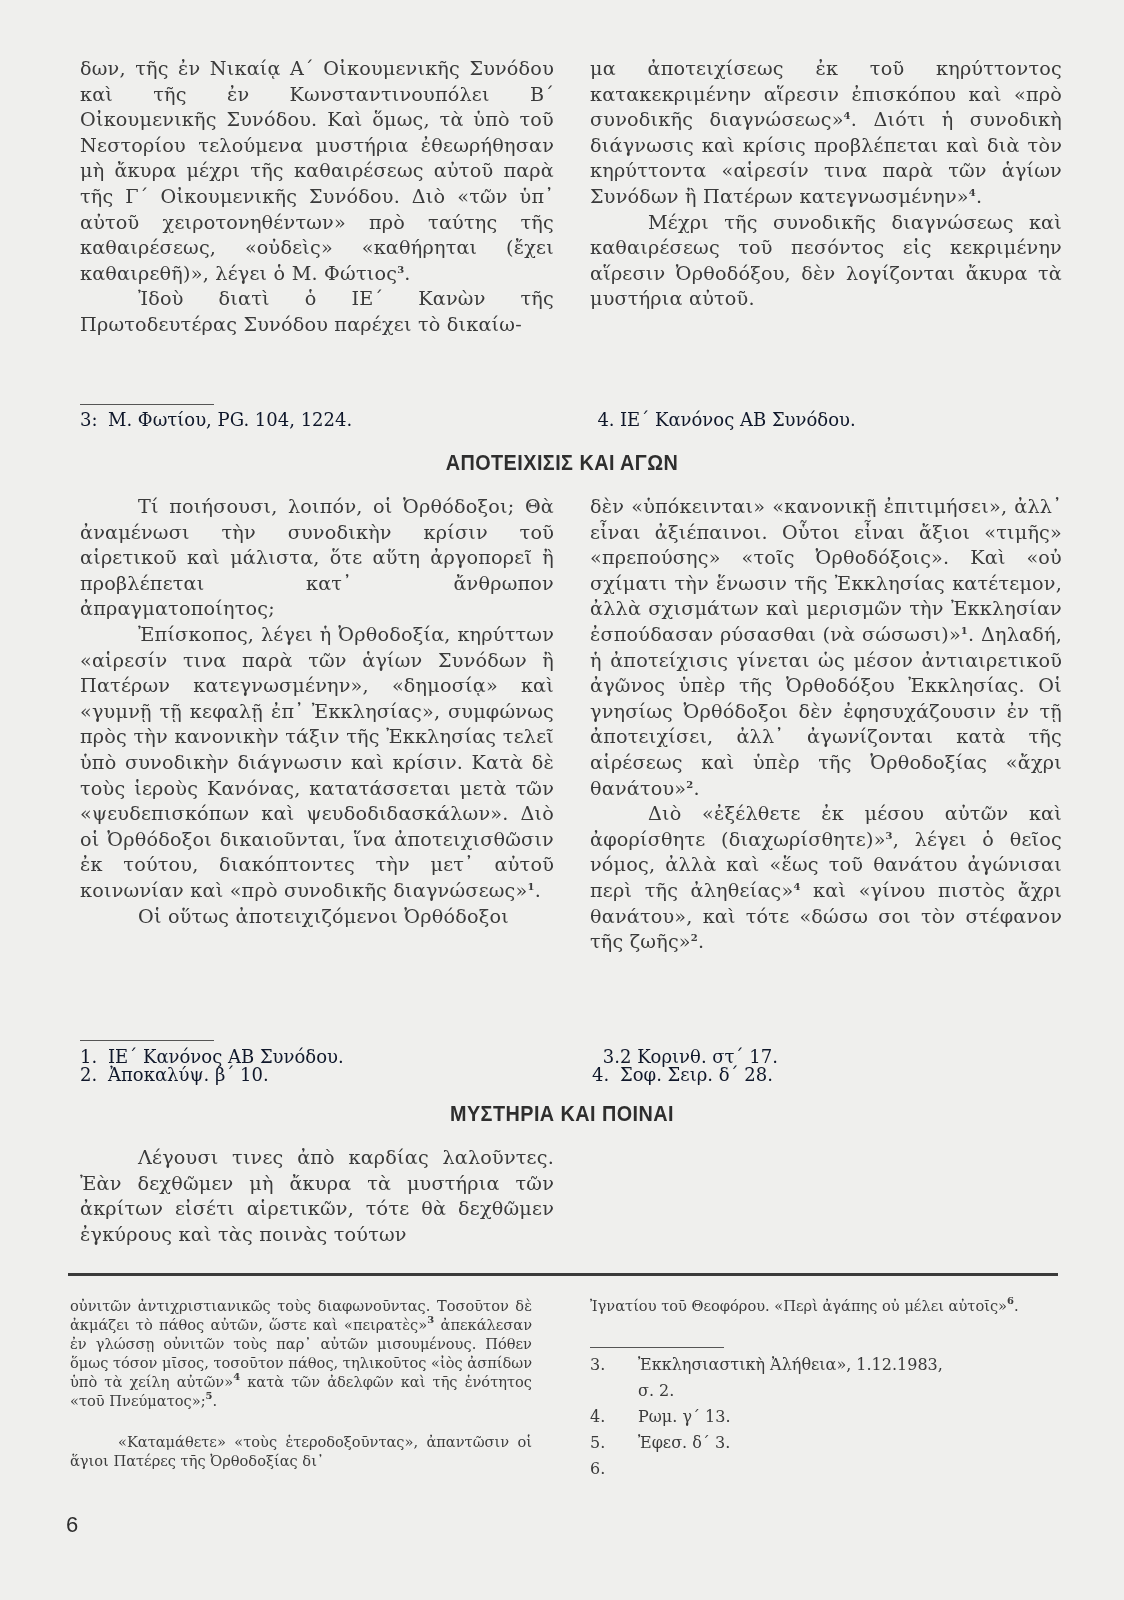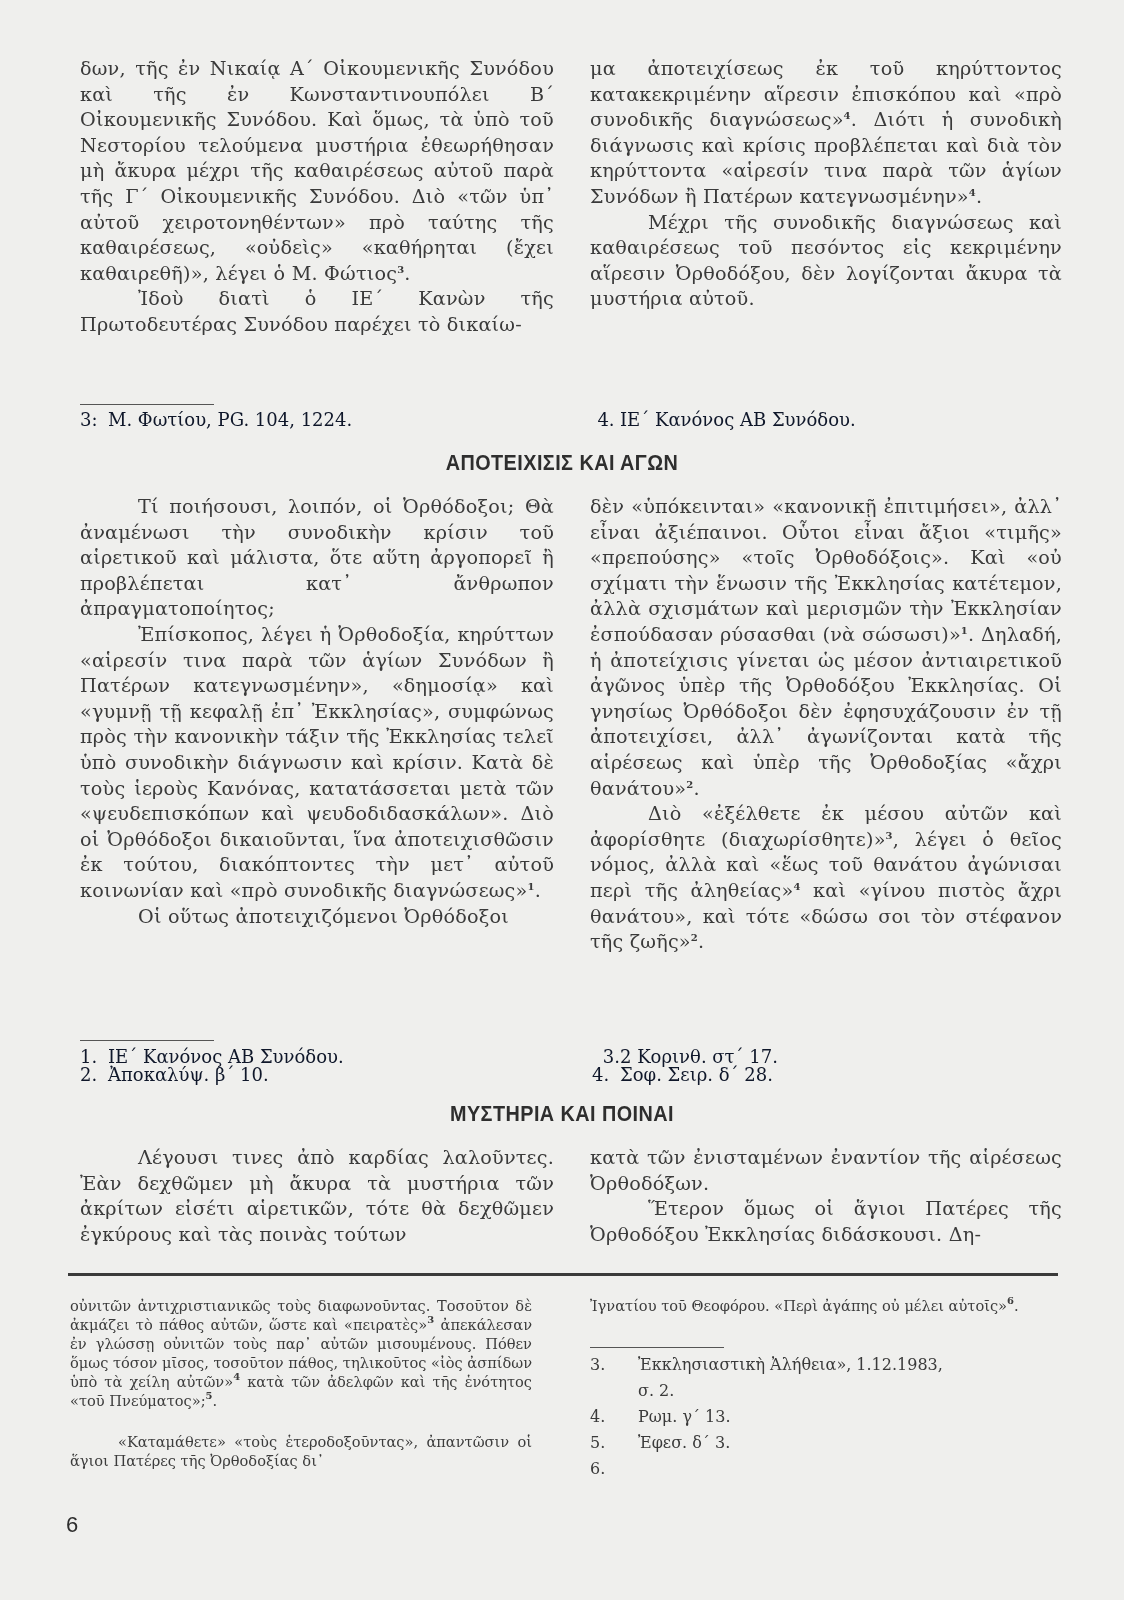--- a/index.html
+++ b/index.html
@@ -97,24 +97,20 @@
   </div>
   <div class="fn" style="left:592px; top:1066px;">
     <span class="num">4.</span><span>Σοφ. Σειρ. δ΄ 28.</span>
   </div>
 
   <div class="heading" style="top:1101px;">ΜΥΣΤΗΡΙΑ ΚΑΙ ΠΟΙΝΑΙ</div>
 
   <div class="col left" style="top:1145px;">
     <p class="indent">Λέγουσι τινες ἀπὸ καρδίας λαλοῦντες. Ἐὰν δεχθῶμεν μὴ ἄκυρα τὰ μυστήρια τῶν ἀκρίτων εἰσέτι αἱρετικῶν, τότε θὰ δεχθῶμεν ἐγκύρους καὶ τὰς ποινὰς τούτων</p>
   </div>
-  <div class="col right" style="top:1145px;">
-    <p>κατὰ τῶν ἐνισταμένων ἐναντίον τῆς αἱρέσεως Ὀρθοδόξων.</p>
-    <p class="indent">Ἕτερον ὅμως οἱ ἅγιοι Πατέρες τῆς Ὀρθοδόξου Ἐκκλησίας διδάσκουσι. Δη-</p>
-  </div>
 
   <div class="thick-rule" style="top:1273px;"></div>
 
   <div class="small" style="left:70px; top:1296px; width:462px;">
     <p><span>οὐνιτῶν ἀντιχριστιανικῶς τοὺς διαφωνοῦντας. Τοσοῦτον δὲ ἀκμάζει τὸ πάθος αὐτῶν, ὥστε καὶ «πειρατὲς»</span><sup>3</sup><span> ἀπεκάλεσαν ἐν γλώσσῃ οὐνιτῶν τοὺς παρ᾽ αὐτῶν μισουμένους. Πόθεν ὅμως τόσον μῖσος, τοσοῦτον πάθος, τηλικοῦτος «ἰὸς ἀσπίδων ὑπὸ τὰ χείλη αὐτῶν»</span><sup>4</sup><span> κατὰ τῶν ἀδελφῶν καὶ τῆς ἑνότητος «τοῦ Πνεύματος»;</span><sup>5</sup>.</p>
     <p class="indent" style="margin-top:22px;">«Καταμάθετε» «τοὺς ἑτεροδοξοῦντας», ἀπαντῶσιν οἱ ἅγιοι Πατέρες τῆς Ὀρθοδοξίας δι᾽</p>
   </div>
 
   <div class="small" style="left:590px; top:1296px; width:462px;">
     <p><span>Ἰγνατίου τοῦ Θεοφόρου. «Περὶ ἀγάπης οὐ μέλει αὐτοῖς»</span><sup>6</sup>.</p>

